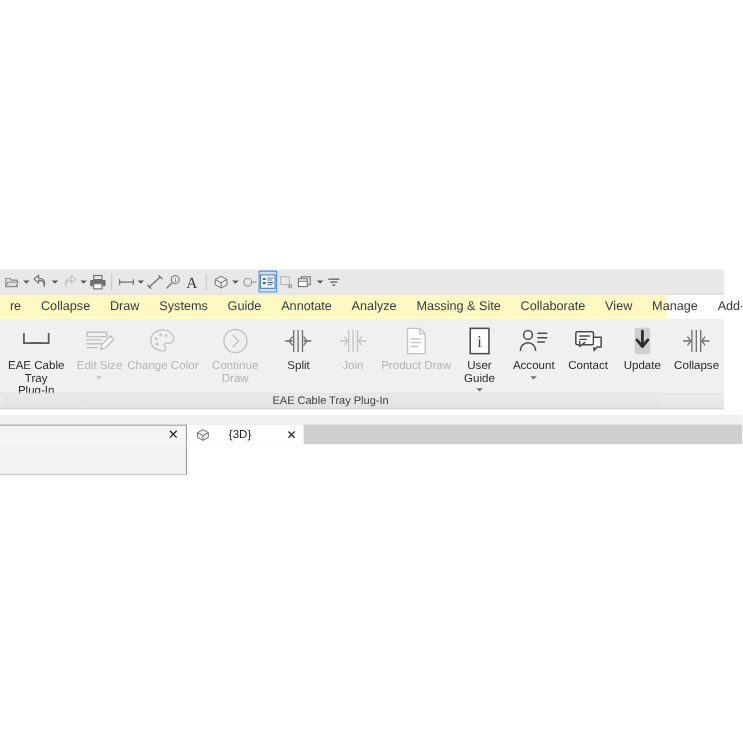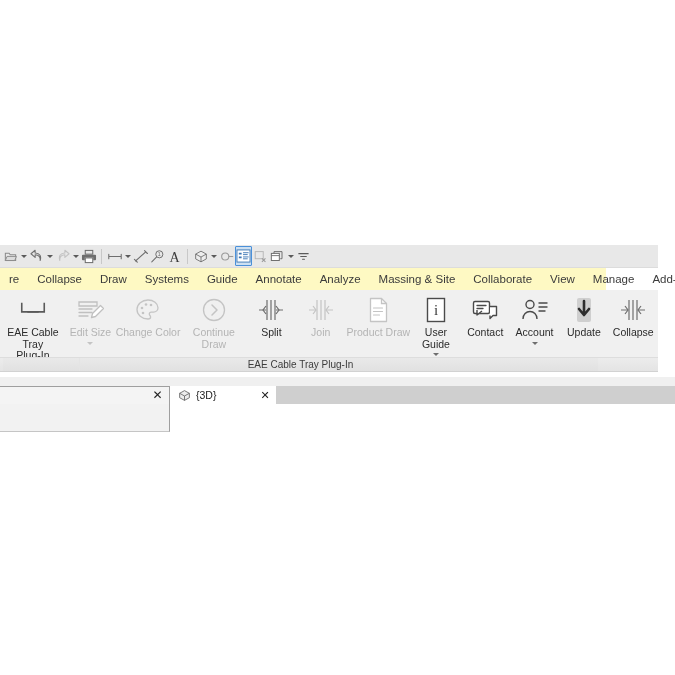--- a/index.html
+++ b/index.html
@@ -247,21 +247,21 @@
     width: 15px;
     margin-left: 6px;
     display: flex;
     align-items: center;
     justify-content: center;
     color: #5e5e5e;
   }
   .view-tab .vt-label {
     font-size: 10.5px;
     color: #1d1d1d;
-    margin-left: 4px;
+    margin-left: 16px;
     flex: 1;
   }
   .view-tab .vt-close {
     width: 14px;
     font-size: 11px;
     color: #1d1d1d;
     text-align: center;
     margin-right: 4px;
   }
   .canvas-area {
@@ -494,39 +494,39 @@
           </svg>
       </span>
       <span class="lbl">User
 Guide</span>
       <span class="ddarrow"></span>
     </div>
 
     <div class="ribbon-item">
       <span class="glyph">
         <svg width="28" height="24" viewBox="0 0 28 24">
+            <circle cx="9" cy="6.5" r="4" fill="none" stroke="#4a4a4a" stroke-width="1.4"></circle>
+            <path d="M2 21c0-4.5 3.2-7.5 7-7.5s7 3 7 7.5" fill="none" stroke="#4a4a4a" stroke-width="1.4"></path>
+            <path d="M18 5h8M18 9h8M18 13h6" stroke="#4a4a4a" stroke-width="1.4" stroke-linecap="round"></path>
+          </svg>
+      </span>
+      <span class="lbl">Account</span>
+      <span class="ddarrow"></span>
+    </div>
+
+    <div class="ribbon-item">
+      <span class="glyph">
+        <svg width="28" height="24" viewBox="0 0 28 24">
             <rect x="2.5" y="3.5" width="16" height="12" rx="1.5" fill="#fff" stroke="#4a4a4a" stroke-width="1.4"></rect>
             <path d="M6 12v5l5-4" fill="#fff" stroke="#4a4a4a" stroke-width="1.4" stroke-linejoin="round"></path>
             <path d="M6 7.5h9M6 10.5h6" stroke="#4a4a4a" stroke-width="1.3" stroke-linecap="round"></path>
             <path d="M19 8.5h6.5v9h-3.5l-3 3v-3" fill="#fff" stroke="#4a4a4a" stroke-width="1.4" stroke-linejoin="round"></path>
           </svg>
       </span>
       <span class="lbl">Contact</span>
-    </div>
-
-    <div class="ribbon-item">
-      <span class="glyph">
-        <svg width="28" height="24" viewBox="0 0 28 24">
-            <circle cx="9" cy="6.5" r="4" fill="none" stroke="#4a4a4a" stroke-width="1.4"></circle>
-            <path d="M2 21c0-4.5 3.2-7.5 7-7.5s7 3 7 7.5" fill="none" stroke="#4a4a4a" stroke-width="1.4"></path>
-            <path d="M18 5h8M18 9h8M18 13h6" stroke="#4a4a4a" stroke-width="1.4" stroke-linecap="round"></path>
-          </svg>
-      </span>
-      <span class="lbl">Account</span>
-      <span class="ddarrow"></span>
     </div>
 
     <div class="ribbon-item">
       <span class="glyph">
         <svg width="22" height="26" viewBox="0 0 22 26">
             <rect x="4" y="1" width="14" height="24" rx="2" fill="#cfcfcf"></rect>
             <path d="M11 4v12M6 12l5 6 5-6" fill="none" stroke="#2e2e2e" stroke-width="2.6" stroke-linecap="round" stroke-linejoin="round"></path>
           </svg>
       </span>
       <span class="lbl">Update</span>

